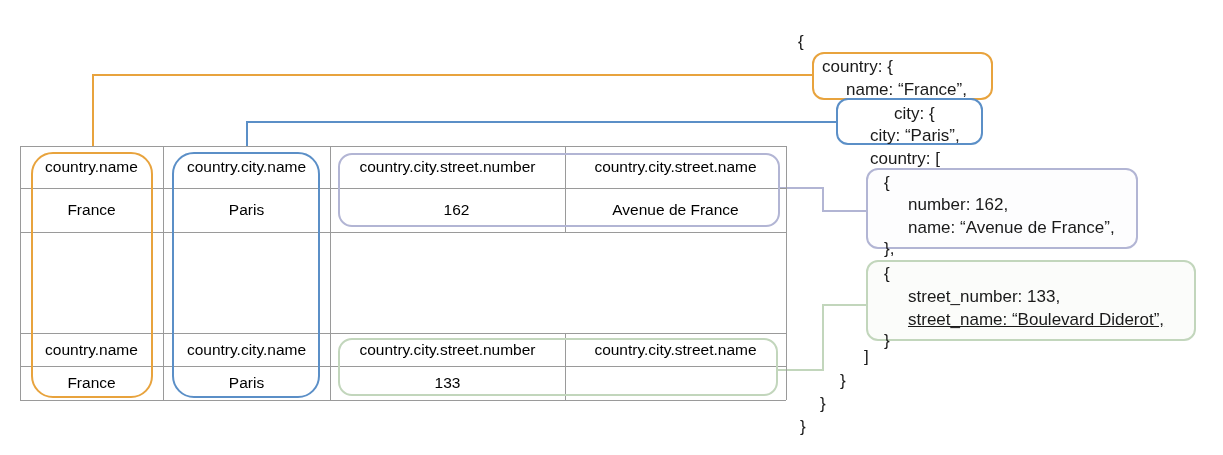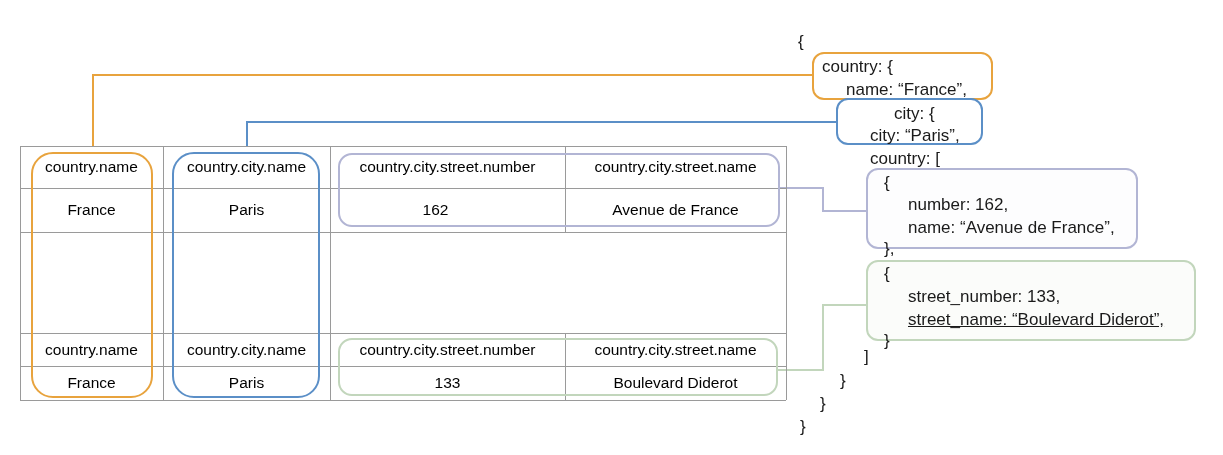--- a/index.html
+++ b/index.html
@@ -107,21 +107,21 @@
   <div class="cell" style="left:565px;top:146px;width:221px;height:42px;">
       <span>country.city.street.name</span>
     </div>
 
   <div class="cell" style="left:20px;top:188px;width:143px;height:44px;">
       <span>France</span>
     </div>
   <div class="cell" style="left:163px;top:188px;width:167px;height:44px;">
       <span>Paris</span>
     </div>
-  <div class="cell" style="left:318px;top:188px;width:235px;height:44px;justify-content:center;">
+  <div class="cell" style="left:339px;top:188px;width:235px;height:44px;justify-content:center;">
       <span>162</span>
     </div>
   <div class="cell" style="left:565px;top:188px;width:221px;height:44px;">
       <span>Avenue de France</span>
     </div>
 
   <div class="cell" style="left:20px;top:333px;width:143px;height:33px;">
       <span>country.name</span>
     </div>
   <div class="cell" style="left:163px;top:333px;width:167px;height:33px;">
@@ -135,23 +135,20 @@
     </div>
 
   <div class="cell" style="left:20px;top:366px;width:143px;height:34px;">
       <span>France</span>
     </div>
   <div class="cell" style="left:163px;top:366px;width:167px;height:34px;">
       <span>Paris</span>
     </div>
   <div class="cell" style="left:330px;top:366px;width:235px;height:34px;">
       <span>133</span>
-    </div>
-  <div class="cell" style="left:565px;top:366px;width:221px;height:34px;">
-      <span>Boulevard Diderot</span>
     </div>
 
   <div class="jsonbox orange" style="left:812px;top:52px;width:181px;height:48px;"></div>
   <div class="jsonbox blue" style="left:836px;top:98px;width:147px;height:47px;"></div>
   <div class="jsonbox purple" style="left:866px;top:168px;width:272px;height:81px;"></div>
   <div class="jsonbox green" style="left:866px;top:260px;width:330px;height:81px;"></div>
 
   <div class="jline" style="left:798px;top:33px;">{</div>
   <div class="jline" style="left:822px;top:58px;">country: {</div>
   <div class="jline" style="left:846px;top:81px;">name: “France”,</div>

